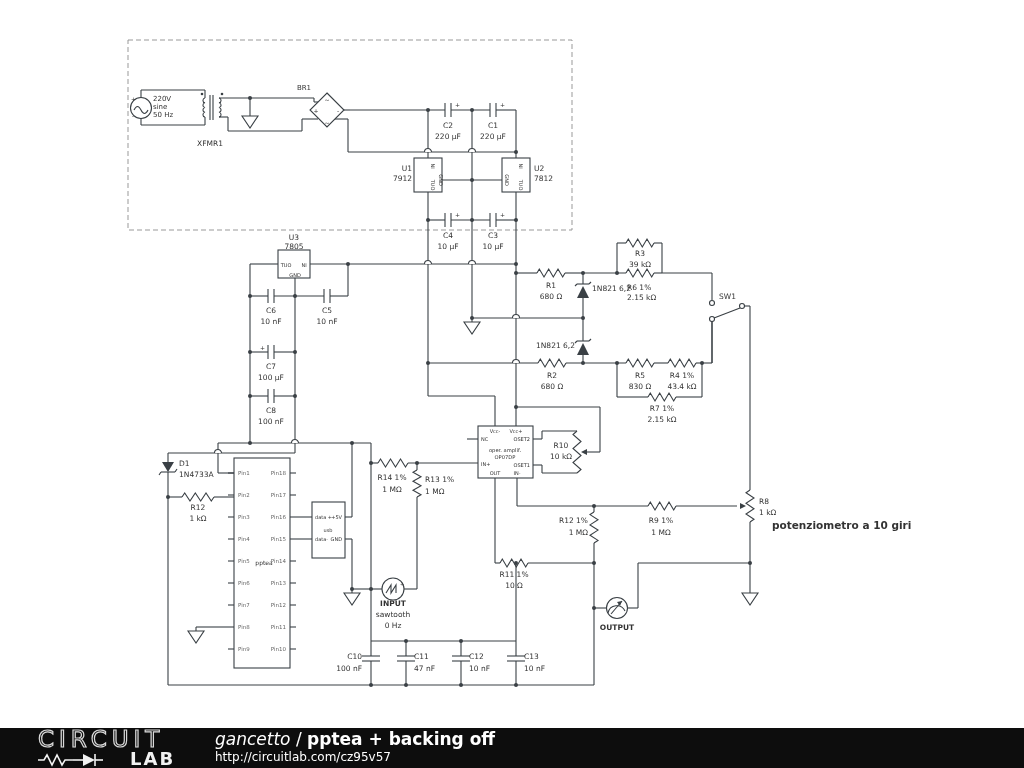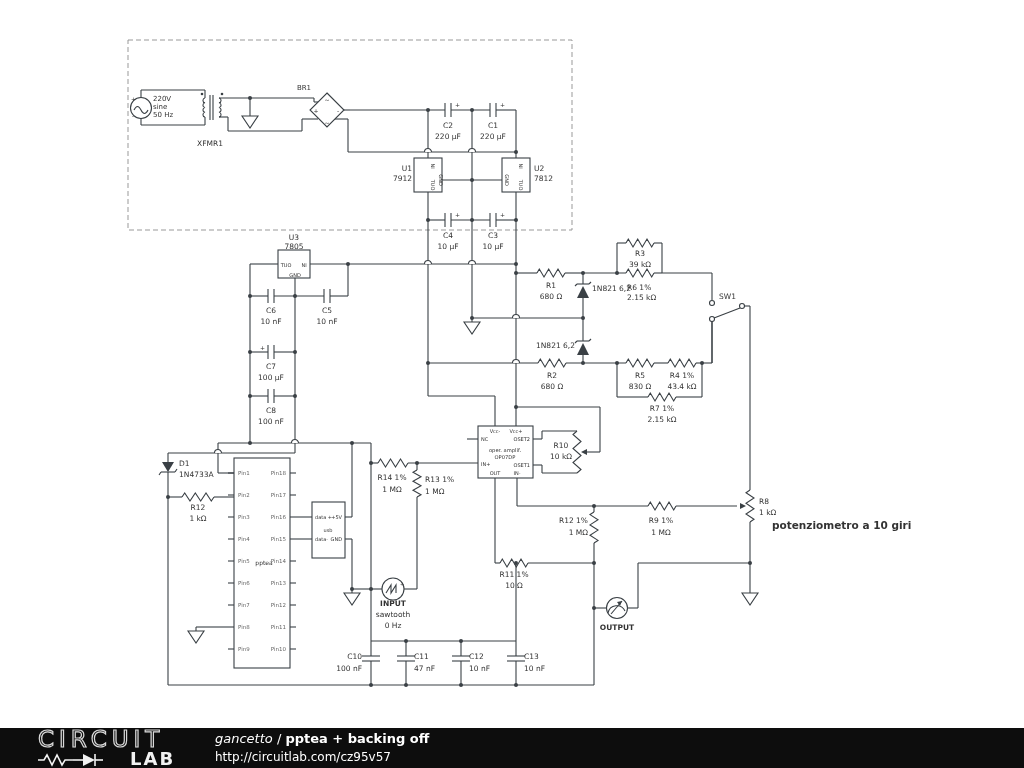--- a/index.html
+++ b/index.html
@@ -5,21 +5,21 @@
   html,body{margin:0;padding:0;background:#fff;width:1024px;height:768px;overflow:hidden;}
   body{font-family:"DejaVu Sans","Liberation Sans",sans-serif;}
   #stage{position:relative;width:1024px;height:768px;background:#ffffff;}
   #schem{position:absolute;left:0;top:0;}
   .footer{position:absolute;left:0;top:728px;width:1024px;height:40px;background:#0d0d0d;color:#fff;}
   .logo{position:absolute;left:38px;top:1px;width:160px;height:38px;}
   .logo-top{font-size:23px;letter-spacing:5px;color:#0d0d0d;-webkit-text-stroke:1.2px #d9d9d9;line-height:20px;font-weight:400;}
   .logo-bottom{position:absolute;left:0;top:19px;display:flex;align-items:flex-end;height:20px;}
   .logo-bottom span{font-weight:bold;font-size:18px;letter-spacing:2px;color:#f2f2f2;line-height:18px;}
   .meta{position:absolute;left:215px;top:2px;}
-  .title-line{font-size:13px;line-height:18px;color:#fff;}
+  .title-line{font-size:17px;line-height:18px;color:#fff;}
   .title-line .author{font-style:italic;font-weight:normal;}
   .title-line .t{font-weight:bold;}
   .url-line{font-size:12px;line-height:18px;color:#fff;}
 </style>
 </head>
 <body>
 
 <div id="stage">
   <svg id="schem" width="1024" height="728" viewBox="0 0 1024 728">
       <rect x="128" y="40" width="444" height="190" fill="none" stroke="#999" stroke-width="1" stroke-dasharray="5,3"></rect>

